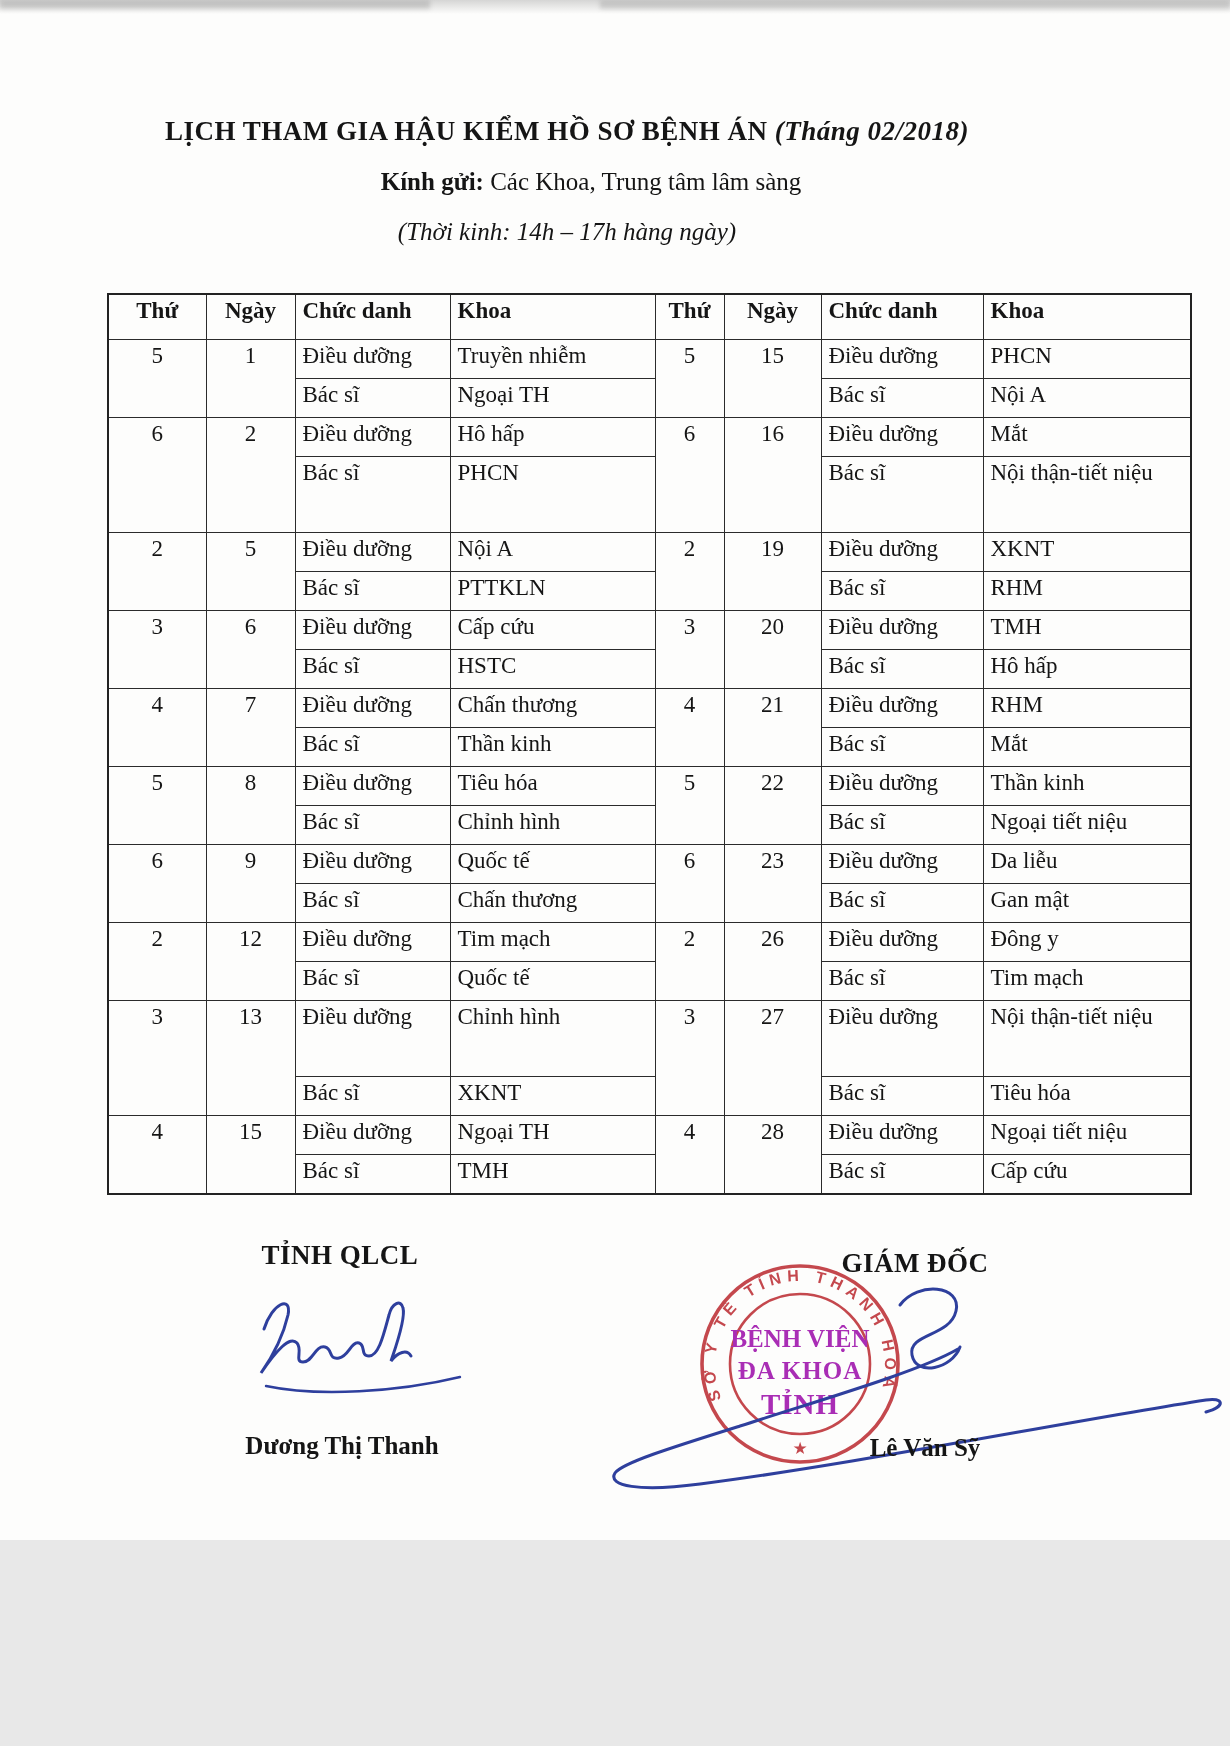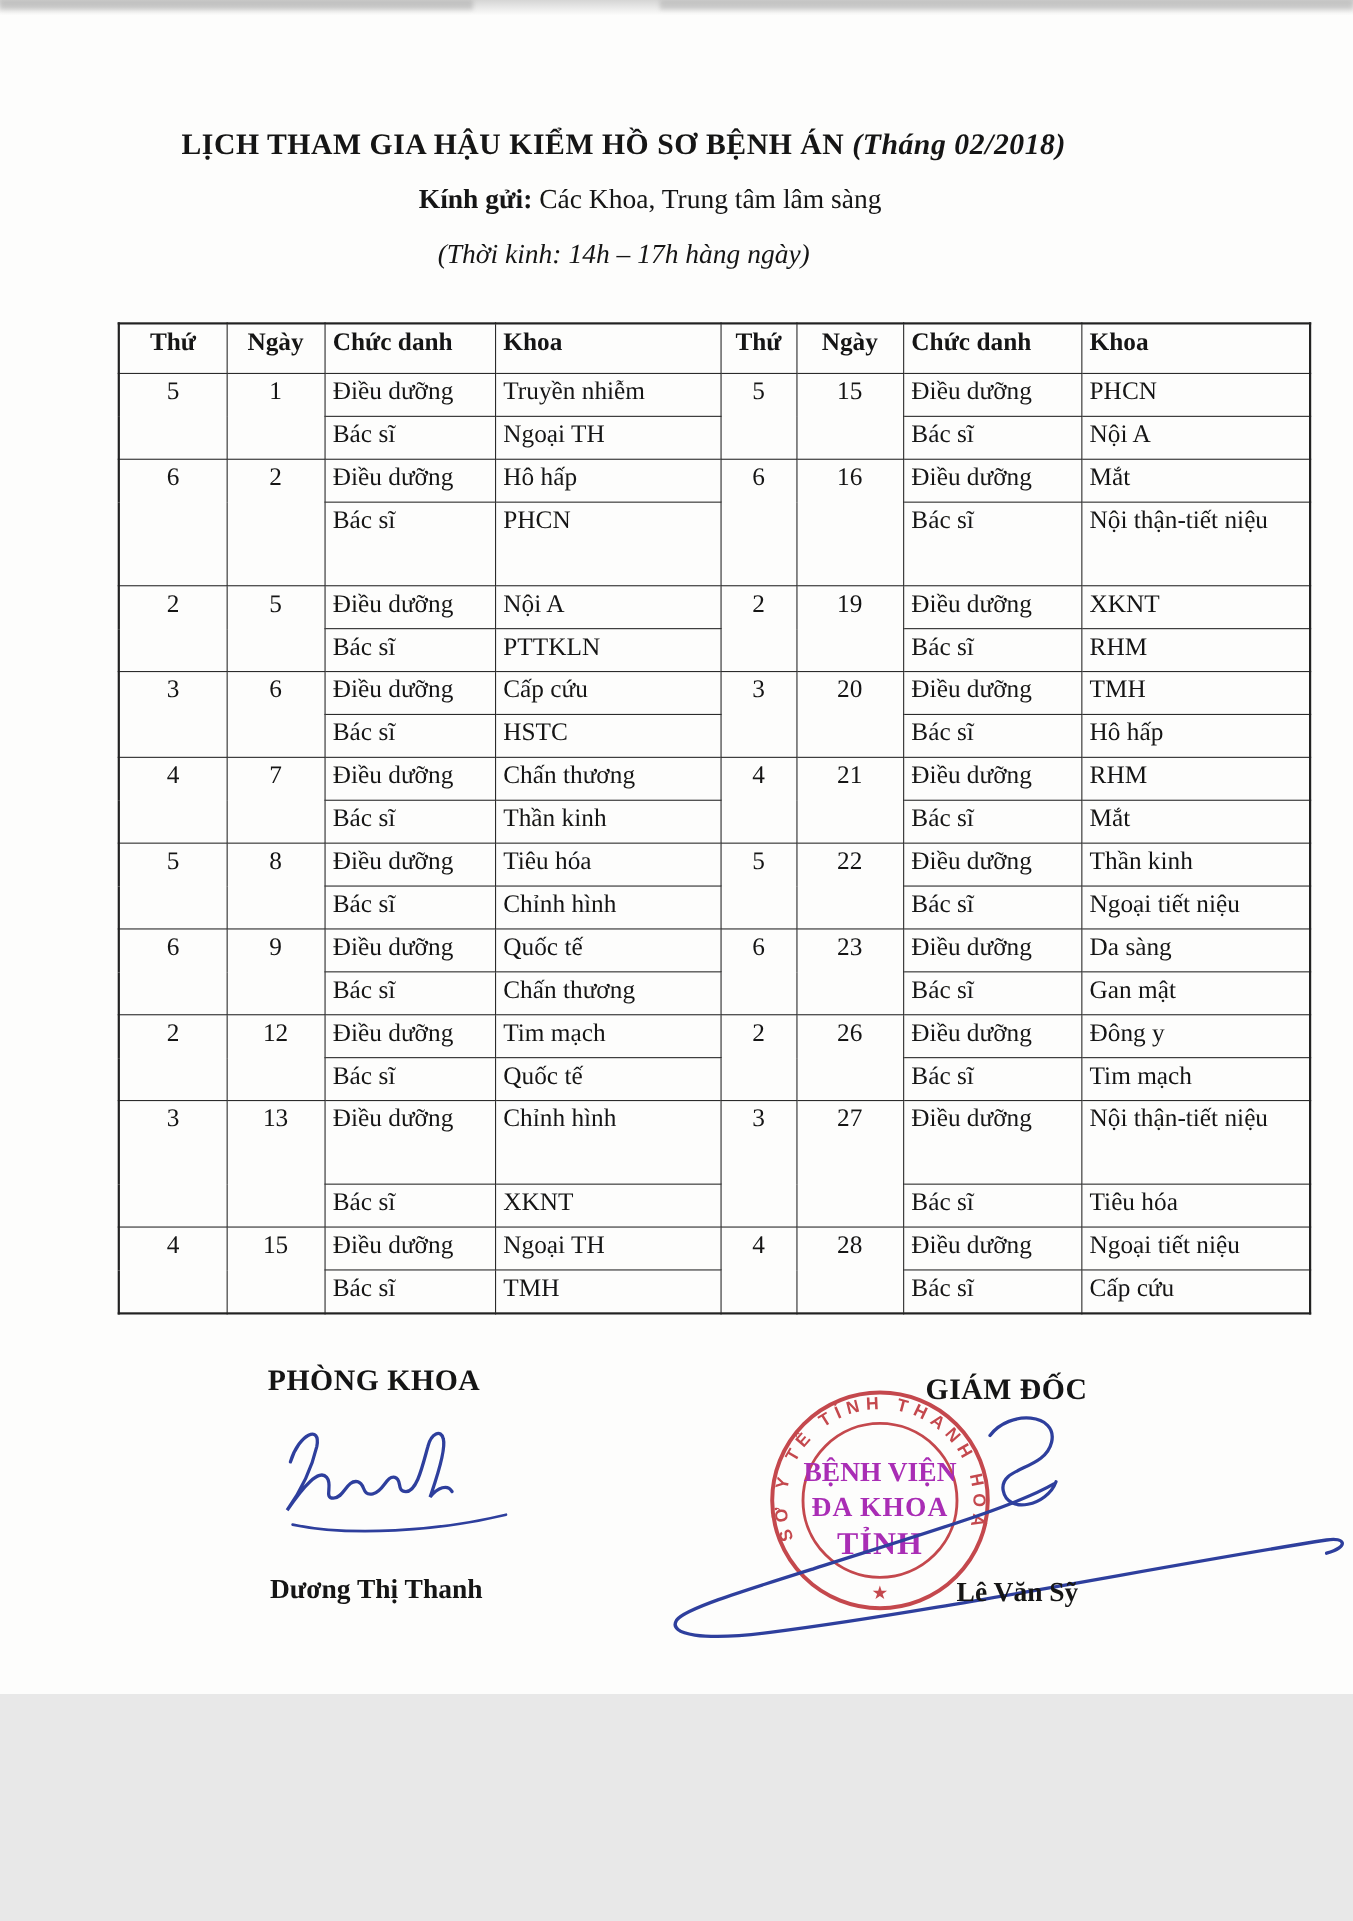--- a/index.html
+++ b/index.html
@@ -184,21 +184,21 @@
     </tr>
 
     <tr class="rw">
       <td class="c-num" rowspan="2">6</td>
       <td class="c-num" rowspan="2">9</td>
       <td>Điều dưỡng</td>
       <td>Quốc tế</td>
       <td class="c-num" rowspan="2">6</td>
       <td class="c-num" rowspan="2">23</td>
       <td>Điều dưỡng</td>
-      <td>Da sàng</td>
+      <td>Da liễu</td>
     </tr>
     <tr class="rw">
       <td>Bác sĩ</td>
       <td>Chấn thương</td>
       <td>Bác sĩ</td>
       <td>Gan mật</td>
     </tr>
 
     <tr class="rw">
       <td class="c-num" rowspan="2">2</td>
@@ -246,21 +246,21 @@
     </tr>
     <tr class="rw">
       <td>Bác sĩ</td>
       <td>TMH</td>
       <td>Bác sĩ</td>
       <td>Cấp cứu</td>
     </tr>
   </tbody>
     </table>
 
-  <div class="footer-title" style="left:240px;top:1240px;width:200px;">PHÒNG KHOA</div>
+  <div class="footer-title" style="left:240px;top:1240px;width:200px;">TỈNH QLCL</div>
   <div class="footer-title" style="left:815px;top:1248px;width:200px;">GIÁM ĐỐC</div>
 
   <svg class="sig-svg" style="left:248px;top:1293px;" width="230" height="115" viewBox="0 0 230 115">
     <g fill="none" stroke="#2e3f9d" stroke-width="3" stroke-linecap="round">
       <path d="M 16,36 C 24,10 44,2 40,22 C 34,48 20,70 13,80 C 28,58 42,42 49,50 C 55,57 46,69 55,69 C 65,69 67,52 77,54 C 85,56 80,67 91,65 C 101,63 103,48 111,50 C 118,52 112,63 121,63 C 131,63 136,40 141,22 C 144,10 153,6 155,15 C 158,26 147,56 143,68 C 150,59 159,56 163,63"></path>
       <path d="M 18,93 C 70,104 150,99 212,84" stroke-width="2.4"></path>
     </g>
   </svg>
 
   <div class="stamp">

